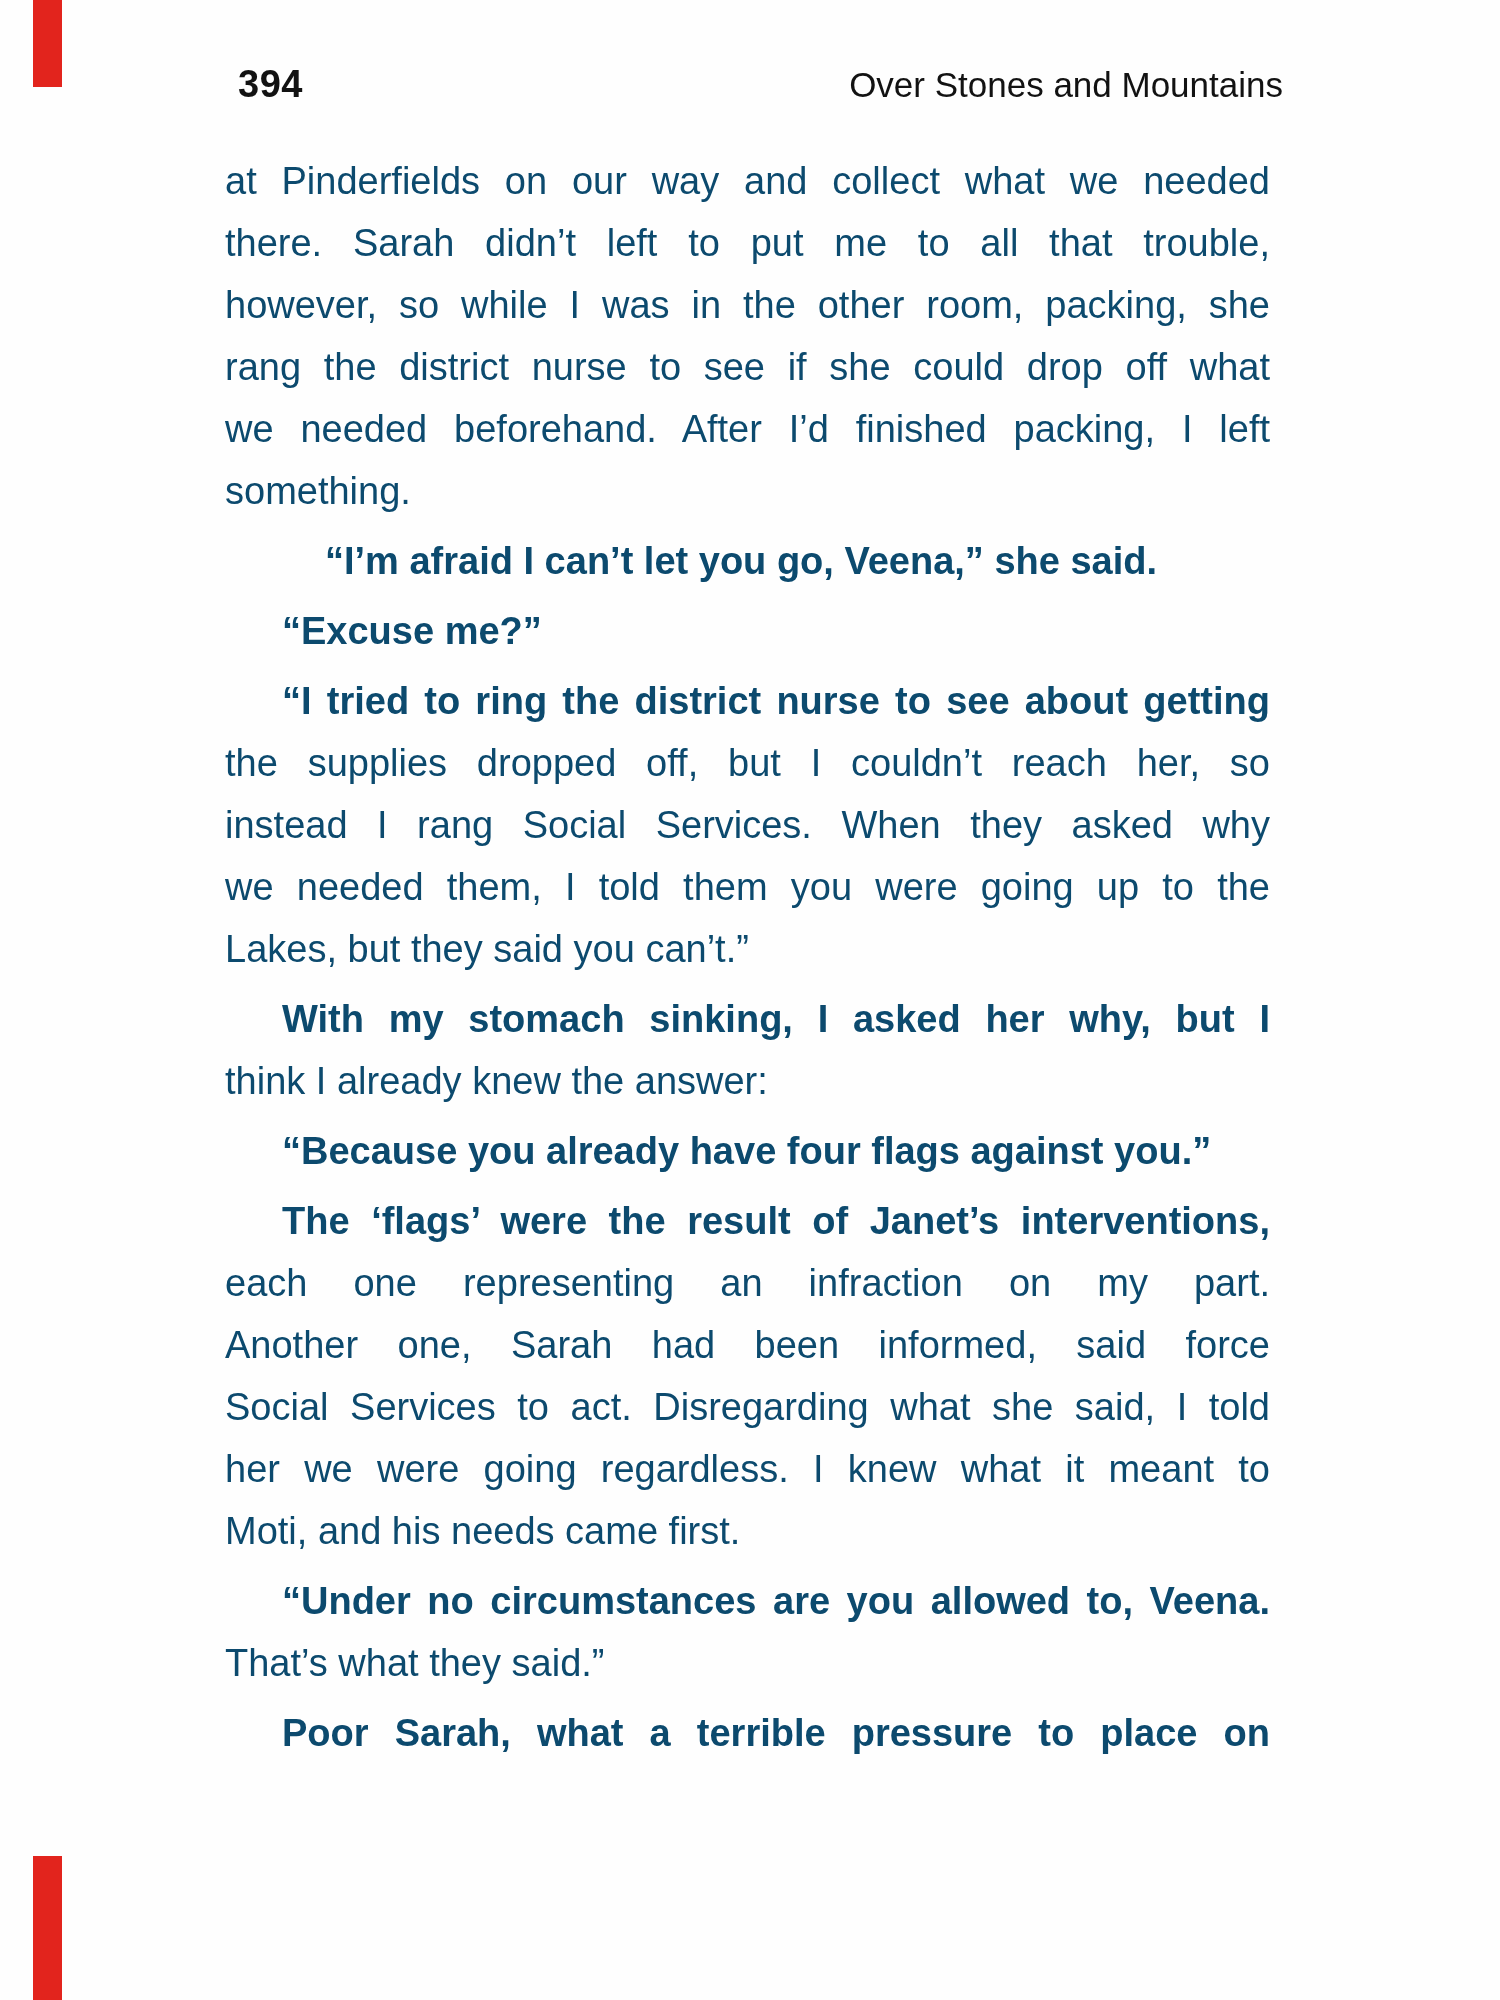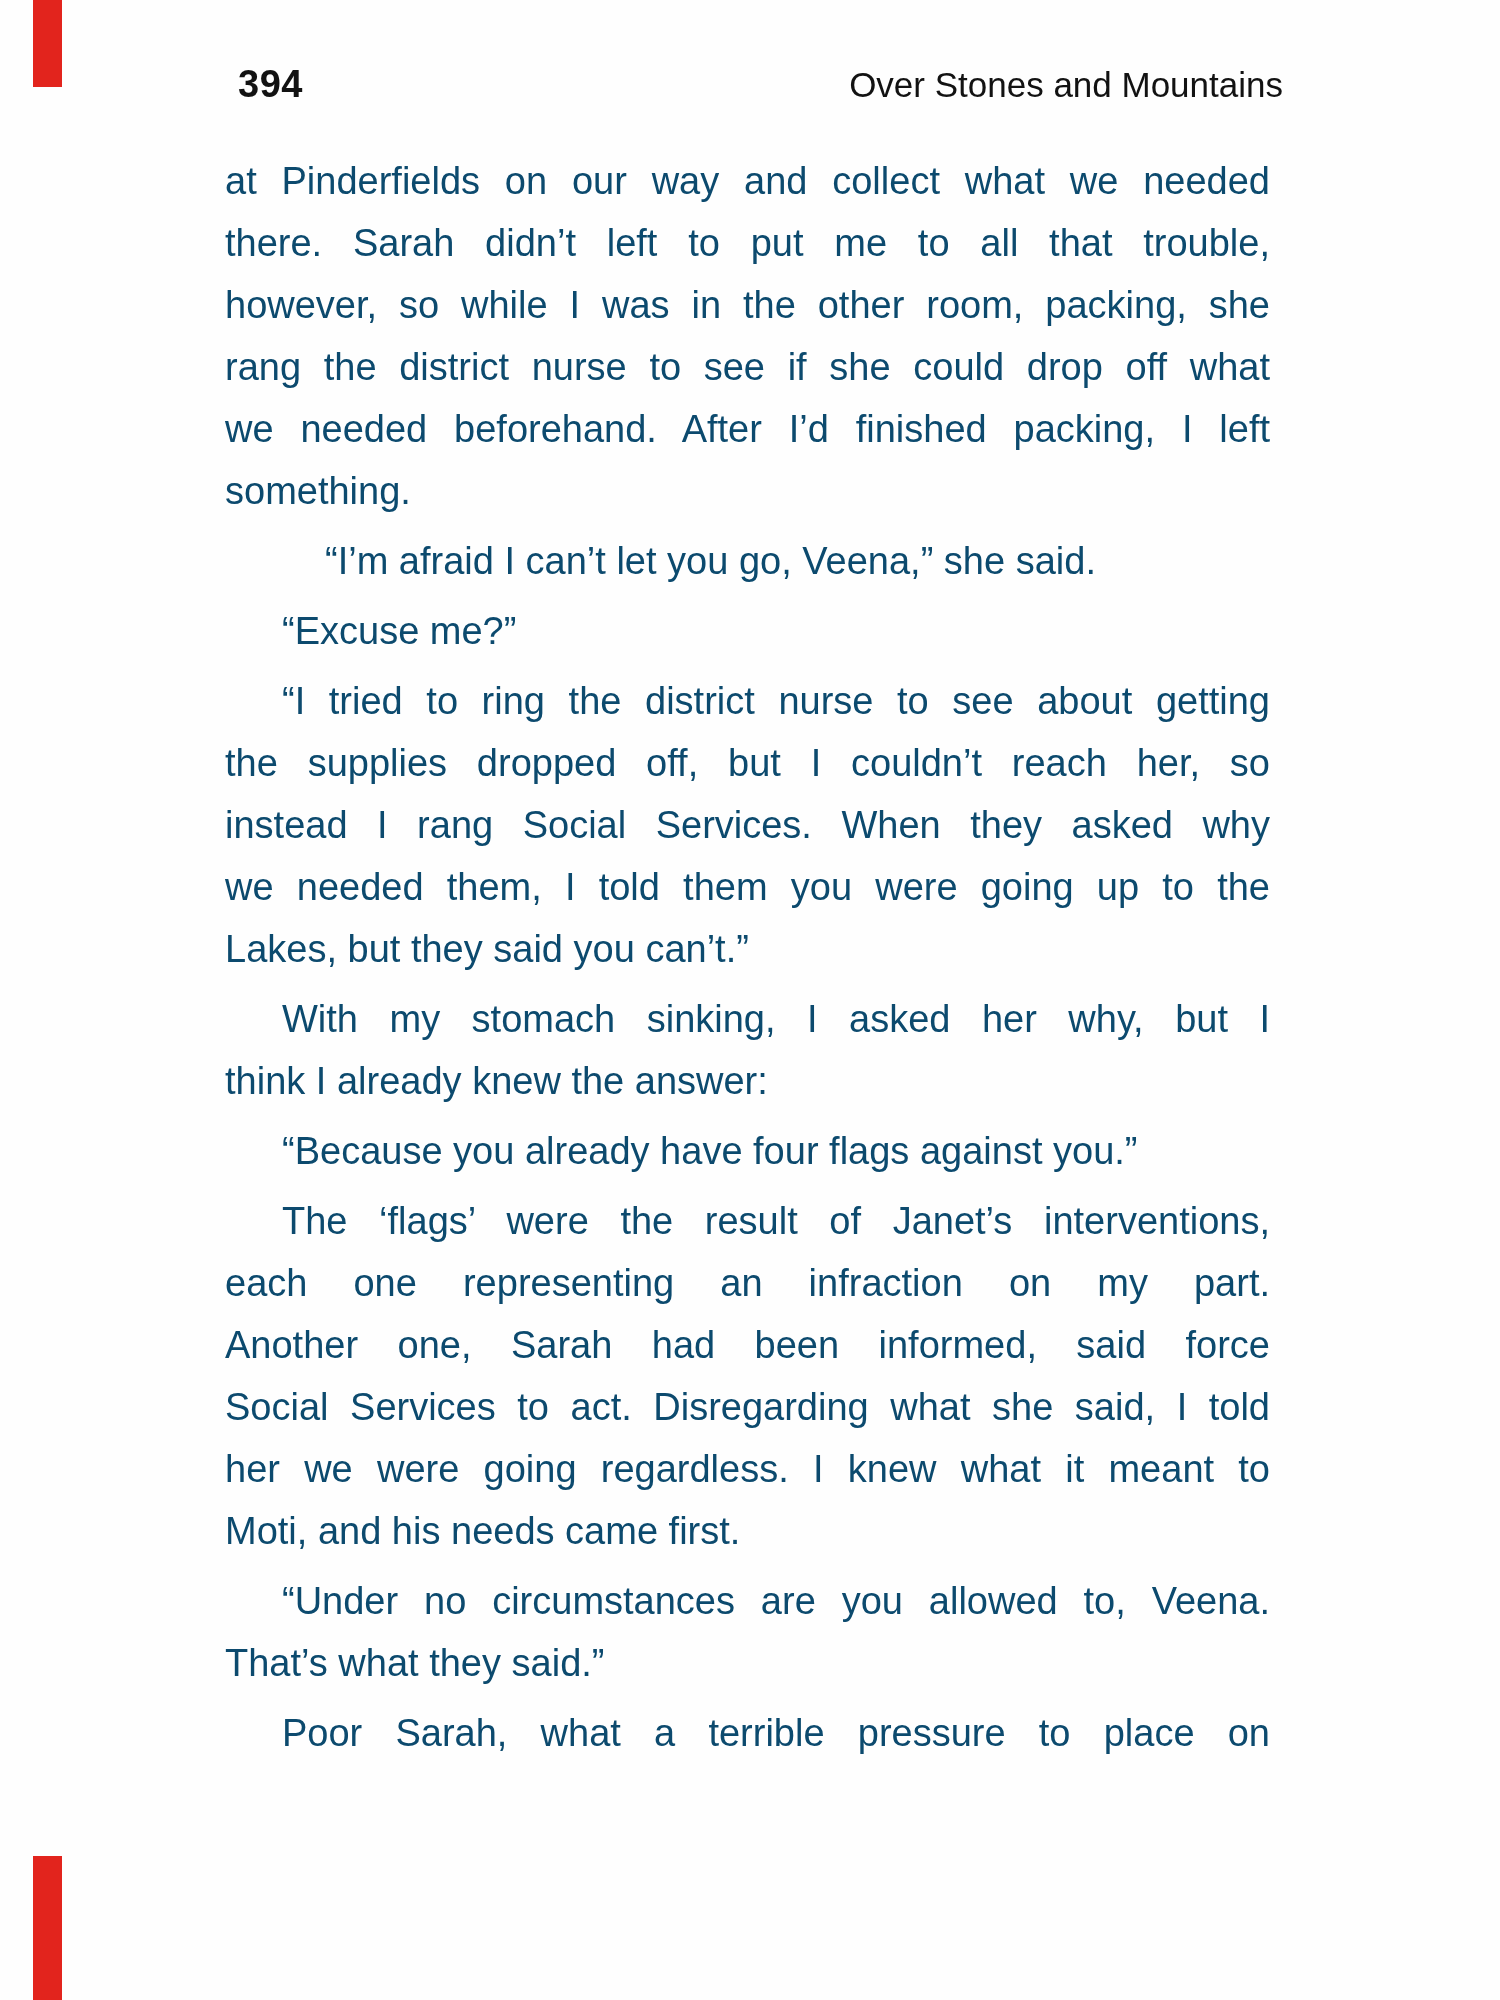--- a/index.html
+++ b/index.html
@@ -52,21 +52,21 @@
     line-height: 62px;
     text-align: left;
     color: #0c4a6e;
   }
   .line.j {
     text-align: justify;
     text-align-last: justify;
   }
   .line.ind  { text-indent: 57px; }
   .line.ind2 { text-indent: 100px; }
-  .line.gap  { margin-top: 8px; }
+  .line.gap  { margin-top: 8px; font-weight: bold; }
 </style>
 </head>
 <body>
 
 <div class="page">
 
   <div class="red-bar red-top" style="background: rgb(226, 36, 29);"></div>
   <div class="red-bar red-bottom" style="background: rgb(226, 36, 29);"></div>
 
   <div class="header">

